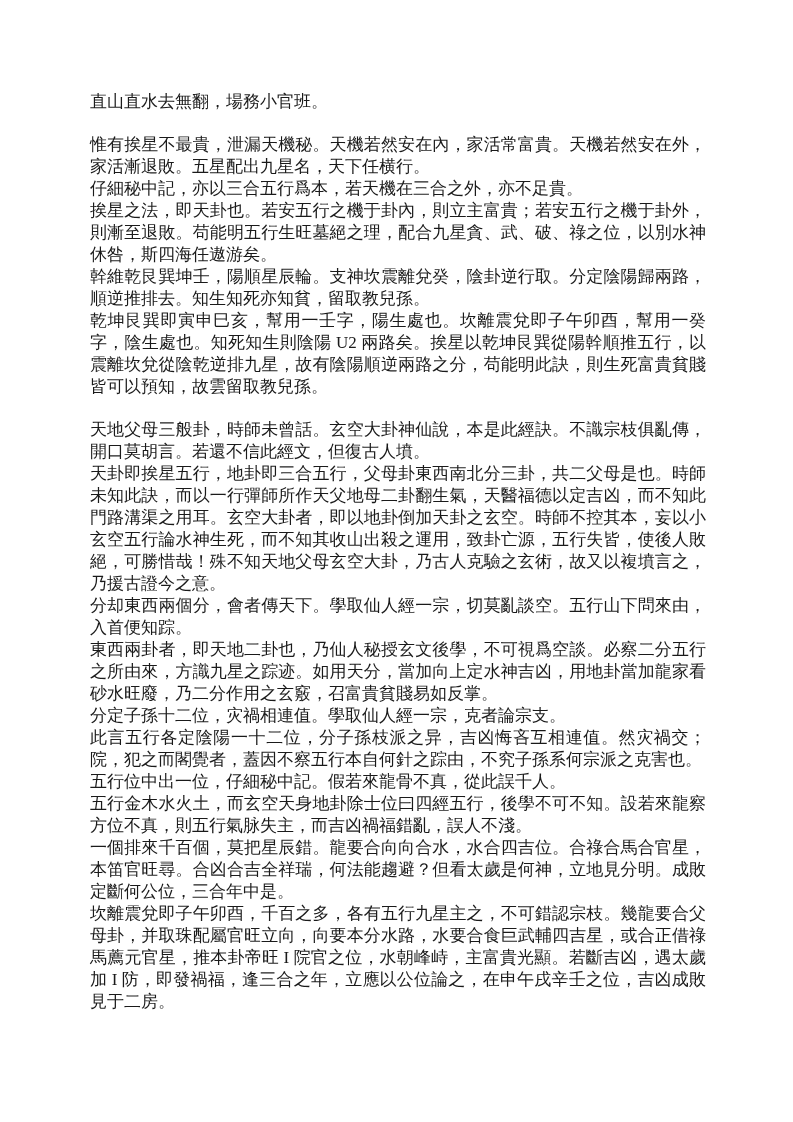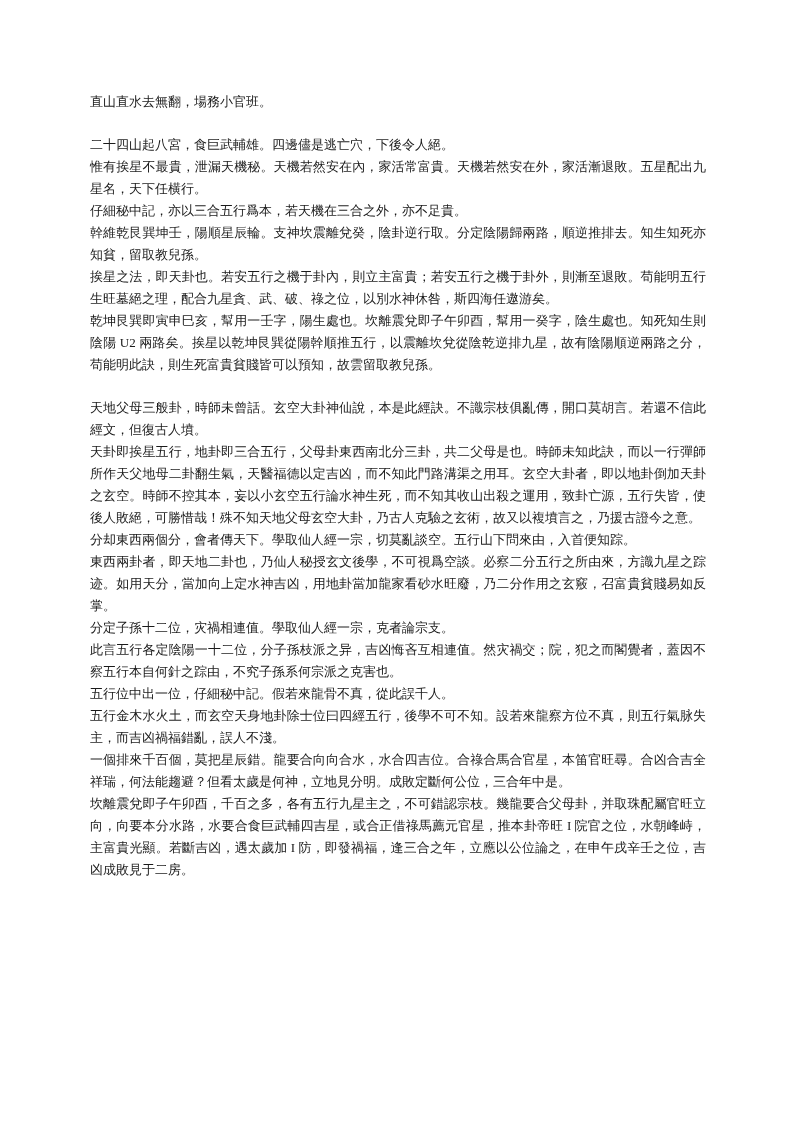--- a/index.html
+++ b/index.html
@@ -12,21 +12,21 @@
     height: 1122px;
     overflow: hidden;
   }
   .page {
     box-sizing: border-box;
     width: 793px;
     height: 1122px;
     background: #ffffff;
     padding: 91px 87px 40px 90px;
     font-family: "Liberation Serif", "DejaVu Serif", serif;
-    font-size: 13px;
+    font-size: 17px;
     line-height: 22px;
     color: #1a1a1a;
     text-align: justify;
     text-justify: inter-ideograph;
   }
   .block {
     margin: 0 0 21px 0;
   }
   .block:last-child {
     margin-bottom: 0;
@@ -41,25 +41,24 @@
 </head>
 <body>
 
 <div class="page">
 
   <section class="block">
     <p>直山直水去無翻，場務小官班。</p>
   </section>
 
   <section class="block">
-    <p>二十四山起八宮，食巨武輔雄。四邊儘是逃亡穴，下後令人絕。</p>
     <p>惟有挨星不最貴，泄漏天機秘。天機若然安在內，家活常富貴。天機若然安在外，家活漸退敗。五星配出九星名，天下任横行。</p>
     <p>仔細秘中記，亦以三合五行爲本，若天機在三合之外，亦不足貴。</p>
+    <p>挨星之法，即天卦也。若安五行之機于卦內，則立主富貴；若安五行之機于卦外，則漸至退敗。苟能明五行生旺墓絕之理，配合九星貪、武、破、祿之位，以別水神休咎，斯四海任遨游矣。</p>
     <p>幹維乾艮巽坤壬，陽順星辰輪。支神坎震離兌癸，陰卦逆行取。分定陰陽歸兩路，順逆推排去。知生知死亦知貧，留取教兒孫。</p>
-    <p>挨星之法，即天卦也。若安五行之機于卦內，則立主富貴；若安五行之機于卦外，則漸至退敗。苟能明五行生旺墓絕之理，配合九星貪、武、破、祿之位，以別水神休咎，斯四海任遨游矣。</p>
     <p>乾坤艮巽即寅申巳亥，幫用一壬字，陽生處也。坎離震兌即子午卯酉，幫用一癸字，陰生處也。知死知生則陰陽 U2 兩路矣。挨星以乾坤艮巽從陽幹順推五行，以震離坎兌從陰乾逆排九星，故有陰陽順逆兩路之分，苟能明此訣，則生死富貴貧賤皆可以預知，故雲留取教兒孫。</p>
   </section>
 
   <section class="block">
     <p>天地父母三般卦，時師未曾話。玄空大卦神仙說，本是此經訣。不識宗枝俱亂傳，開口莫胡言。若還不信此經文，但復古人墳。</p>
     <p>天卦即挨星五行，地卦即三合五行，父母卦東西南北分三卦，共二父母是也。時師未知此訣，而以一行彈師所作天父地母二卦翻生氣，天醫福德以定吉凶，而不知此門路溝渠之用耳。玄空大卦者，即以地卦倒加天卦之玄空。時師不控其本，妄以小玄空五行論水神生死，而不知其收山出殺之運用，致卦亡源，五行失皆，使後人敗絕，可勝惜哉！殊不知天地父母玄空大卦，乃古人克驗之玄術，故又以複墳言之，乃援古證今之意。</p>
     <p>分却東西兩個分，會者傳天下。學取仙人經一宗，切莫亂談空。五行山下問來由，入首便知踪。</p>
     <p>東西兩卦者，即天地二卦也，乃仙人秘授玄文後學，不可視爲空談。必察二分五行之所由來，方識九星之踪迹。如用天分，當加向上定水神吉凶，用地卦當加龍家看砂水旺廢，乃二分作用之玄竅，召富貴貧賤易如反掌。</p>
     <p>分定子孫十二位，灾禍相連值。學取仙人經一宗，克者論宗支。</p>
     <p>此言五行各定陰陽一十二位，分子孫枝派之异，吉凶悔吝互相連值。然灾禍交；院，犯之而閣覺者，蓋因不察五行本自何針之踪由，不究子孫系何宗派之克害也。</p>

